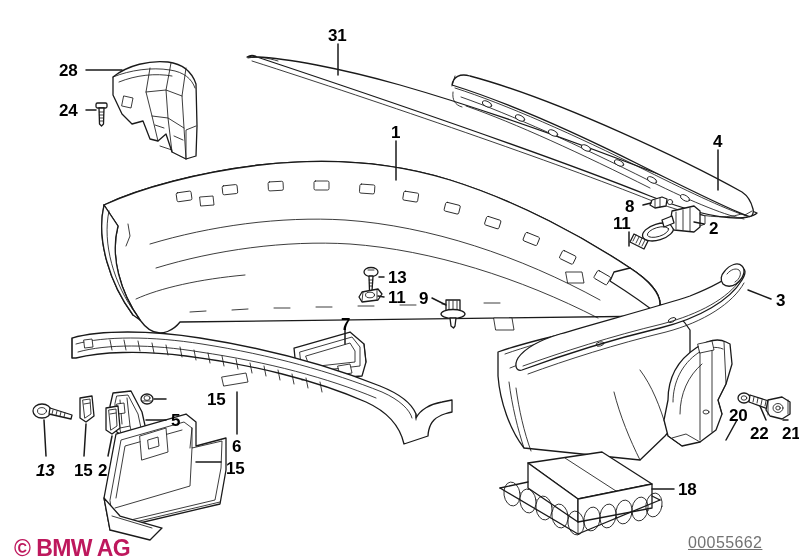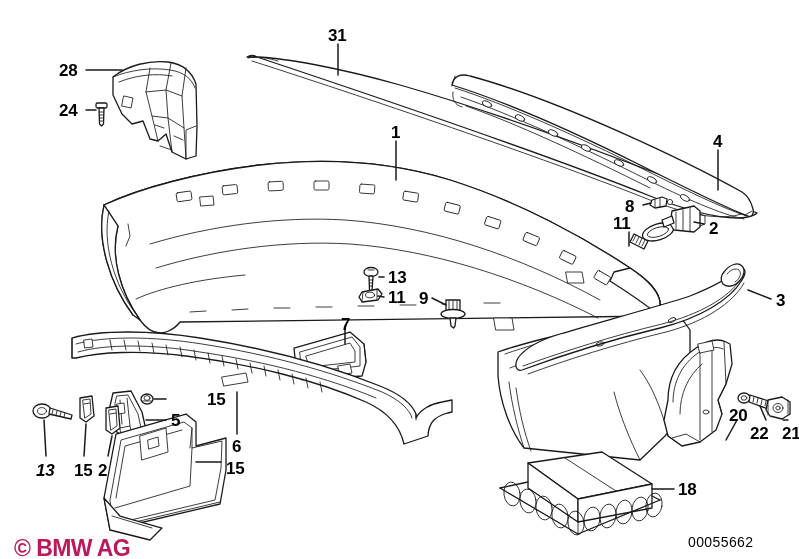--- a/index.html
+++ b/index.html
@@ -40,24 +40,25 @@
     font-size: 23px;
     letter-spacing: -0.6px;
     color: #be185d;
     white-space: nowrap;
   }
   #diagram-id {
     position: absolute;
     left: 688px;
     top: 534px;
     font-family: "Liberation Sans", sans-serif;
-    font-size: 14px;
+    font-size: 16px;
     letter-spacing: 0.4px;
-    color: #000000;
+    color: #737373;
     white-space: nowrap;
+    text-decoration: underline;
   }
 </style>
 </head>
 <body>
 
 <div id="diagram-root">
 
   <svg id="art" viewBox="0 0 799 559" xmlns="http://www.w3.org/2000/svg">
     <defs>
       <style>

